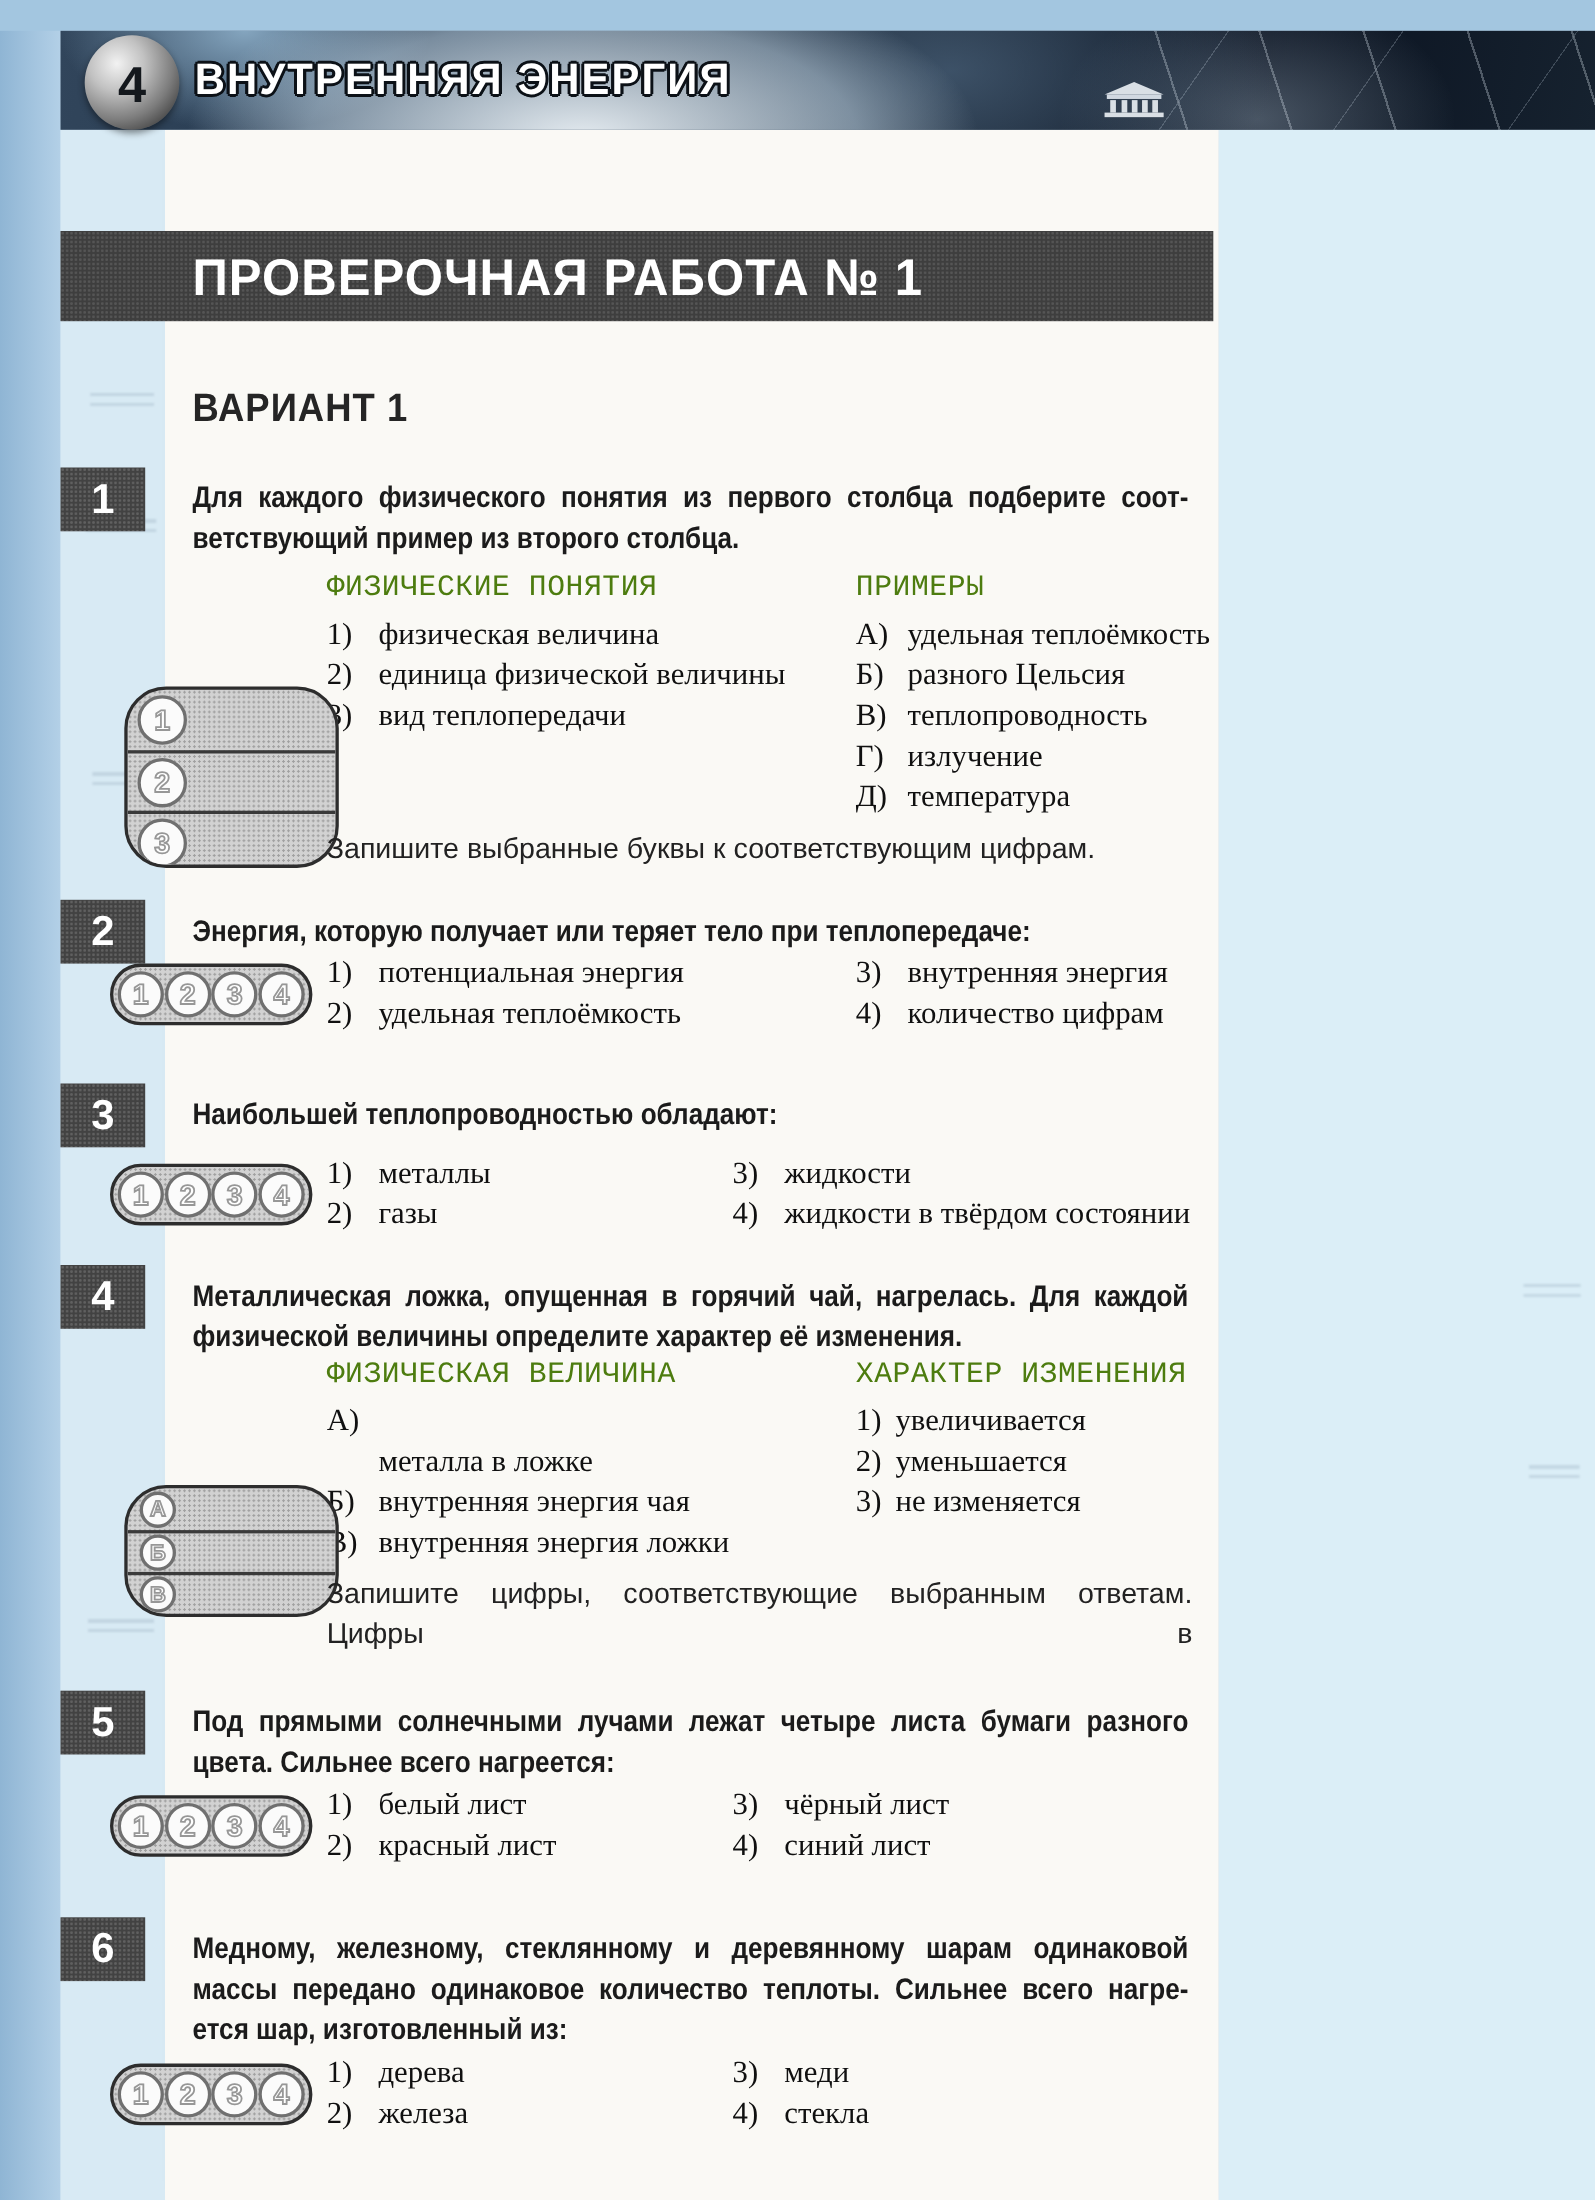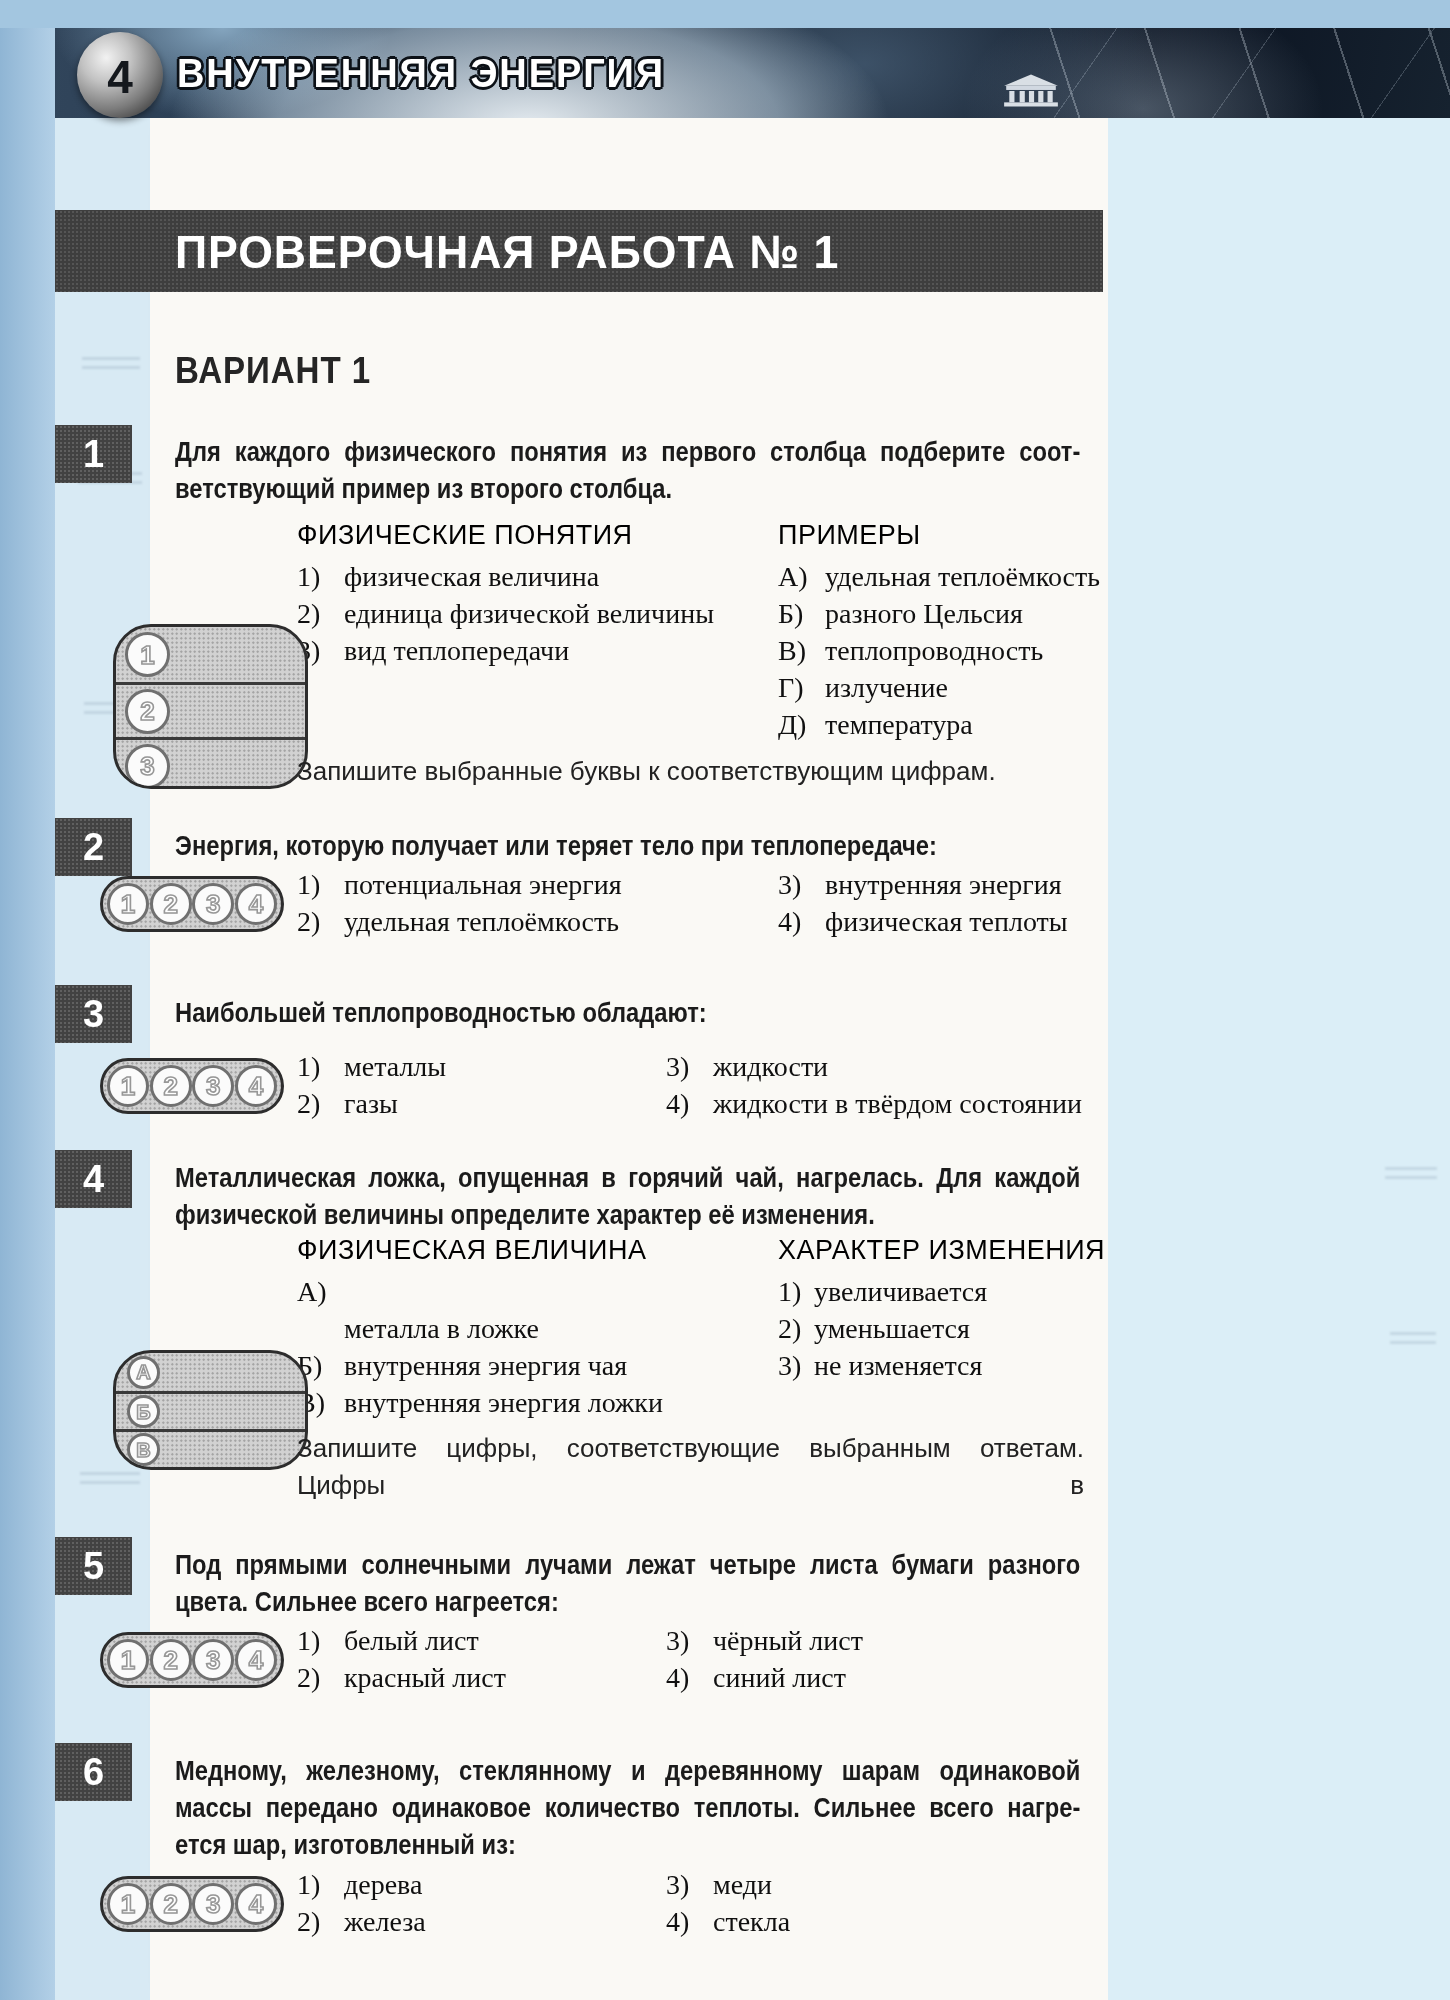--- a/index.html
+++ b/index.html
@@ -46,21 +46,21 @@
     letter-spacing:1px;transform:scaleX(.92);transform-origin:left top;white-space:nowrap;}
   
   .qbadge{position:absolute;left:55px;width:77px;height:58px;
     background-color:#424242;
     background-image:radial-gradient(rgba(255,255,255,.16) 1px, transparent 1.4px);background-size:4px 4px;
     display:flex;align-items:center;justify-content:center;}
   .qbadge span{font-weight:700;font-size:38px;color:#fff;}
   .prompt{position:absolute;left:175px;width:1030px;transform:scaleX(.879);transform-origin:left top;}
   .pline{font-weight:700;font-size:27px;line-height:37px;color:#1b1b1b;}
   .fill{text-align:justify;text-align-last:justify;}
-  .colhead{position:absolute;font-family:Liberation Sans, sans-serif;font-size:27px;letter-spacing:.5px;color:#000000;white-space:nowrap;}
+  .colhead{position:absolute;font-family:Liberation Mono, monospace;font-size:27px;letter-spacing:.5px;color:#4d7c0f;white-space:nowrap;}
   .opt{position:absolute;display:flex;font-family:"Liberation Serif",serif;font-size:28px;line-height:34px;color:#101010;white-space:nowrap;}
   .om{width:47px;flex:none;}
   .om2{width:36px;flex:none;}
   .note{position:absolute;left:297px;font-size:26px;line-height:37px;color:#222;}
   
   .tone{background-color:#d2d2d2;
     background-image:radial-gradient(#a0a0a0 .9px, transparent 1.3px);background-size:4.5px 4.5px;}
   .hwidget{position:absolute;left:100px;width:184px;height:56px;box-sizing:border-box;
     border:3px solid #2d2d2d;border-radius:28px;display:flex;align-items:center;
     justify-content:space-between;padding:0 4px;}
@@ -200,21 +200,21 @@
     <div class="opt" style="left:297px;top:905px;">
         <span class="om">2)</span>
         <span>удельная теплоёмкость</span>
       </div>
     <div class="opt" style="left:778px;top:868px;">
         <span class="om">3)</span>
         <span>внутренняя энергия</span>
       </div>
     <div class="opt" style="left:778px;top:905px;">
         <span class="om">4)</span>
-        <span>физическая теплоты</span>
+        <span>количество цифрам</span>
       </div>
     <div class="hwidget tone" style="top:876px;">
       <span class="slot">
           <i>1</i>
         </span>
       <span class="slot">
           <i>2</i>
         </span>
       <span class="slot">
           <i>3</i>

